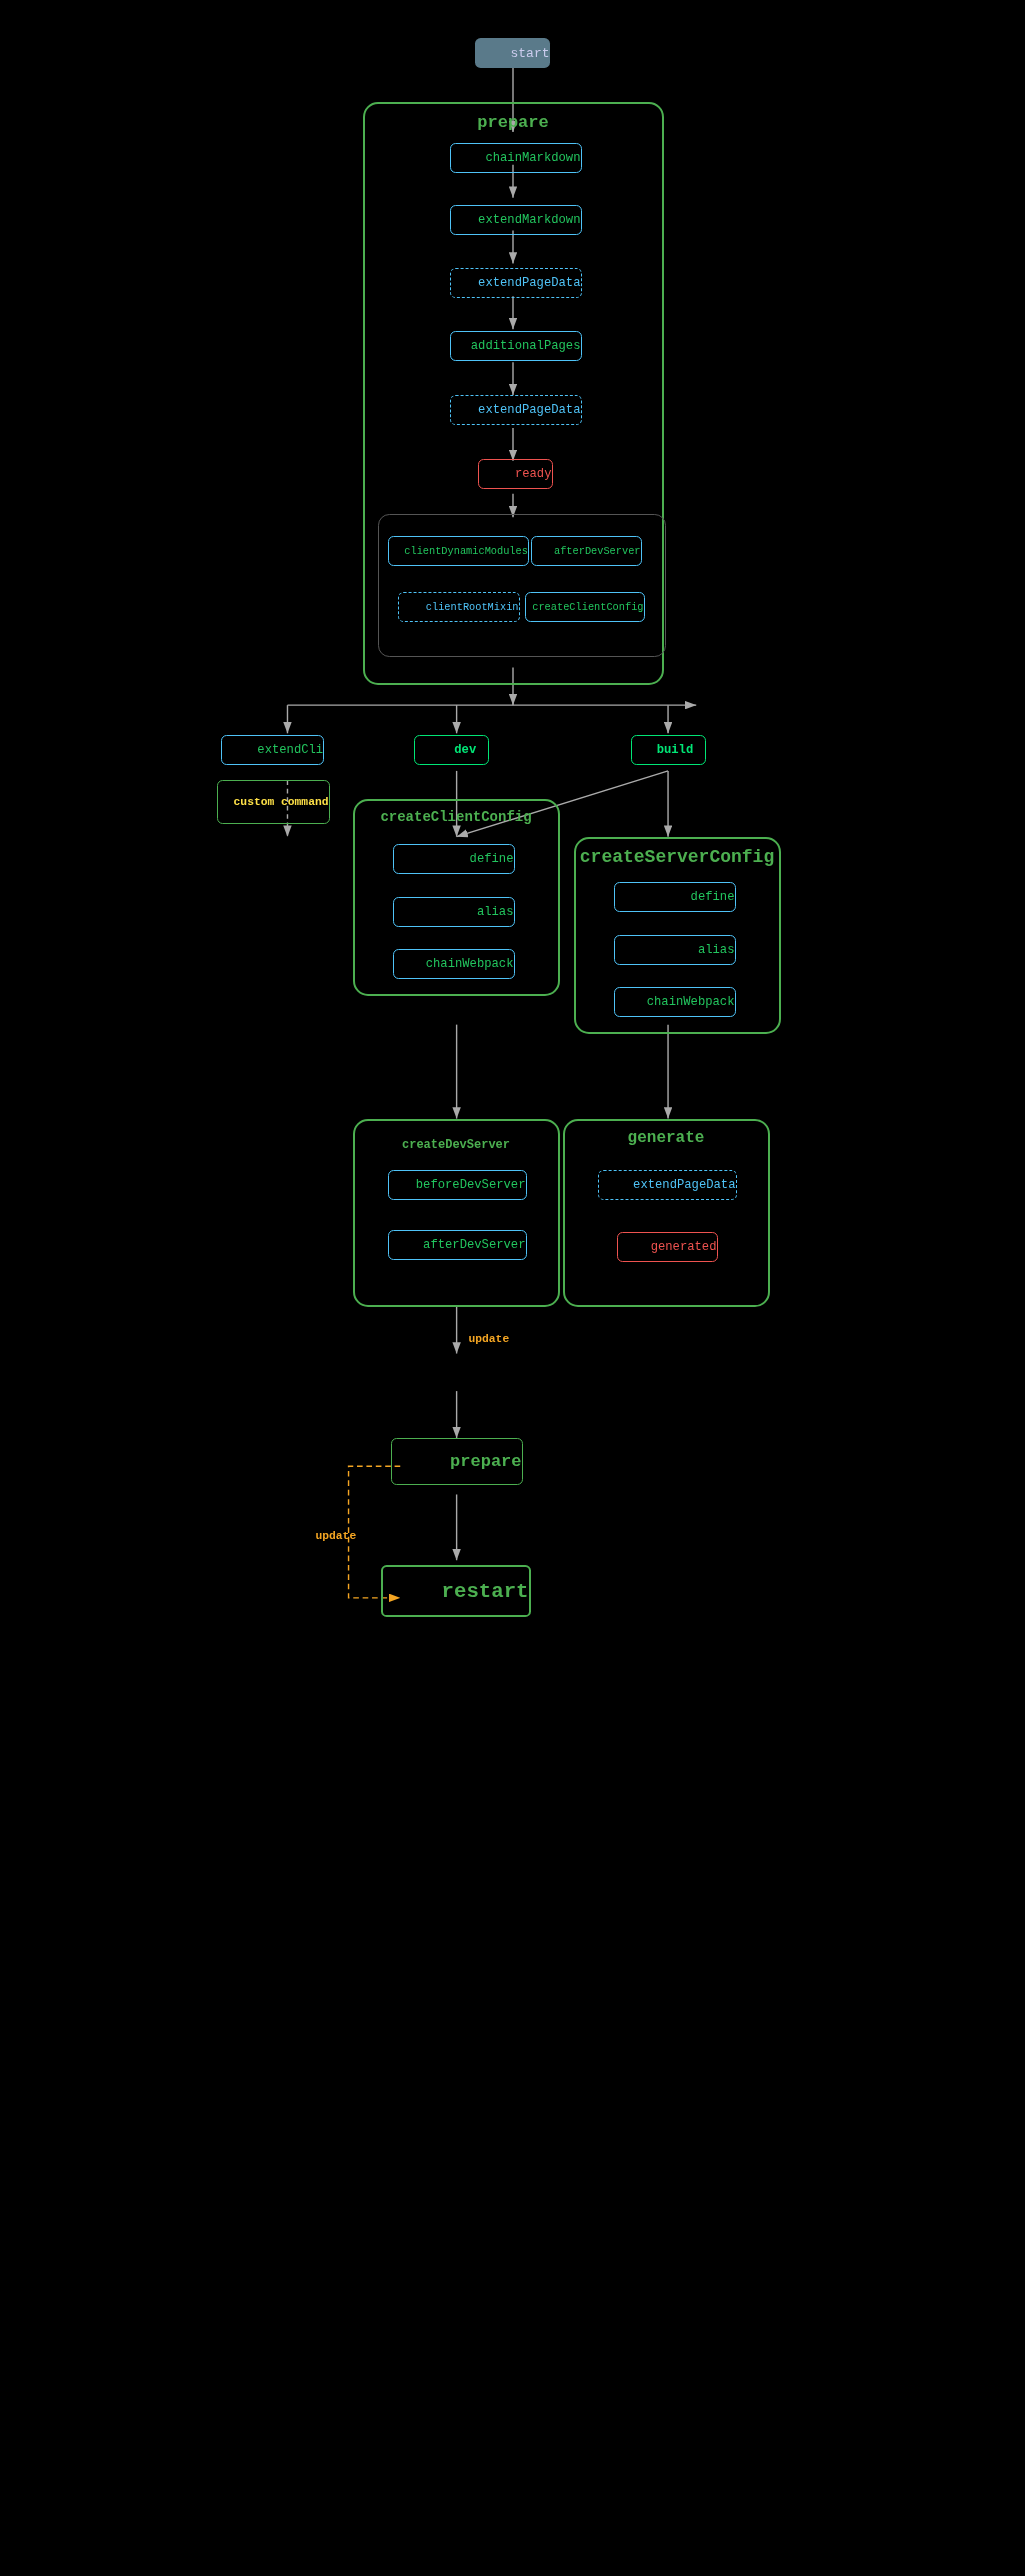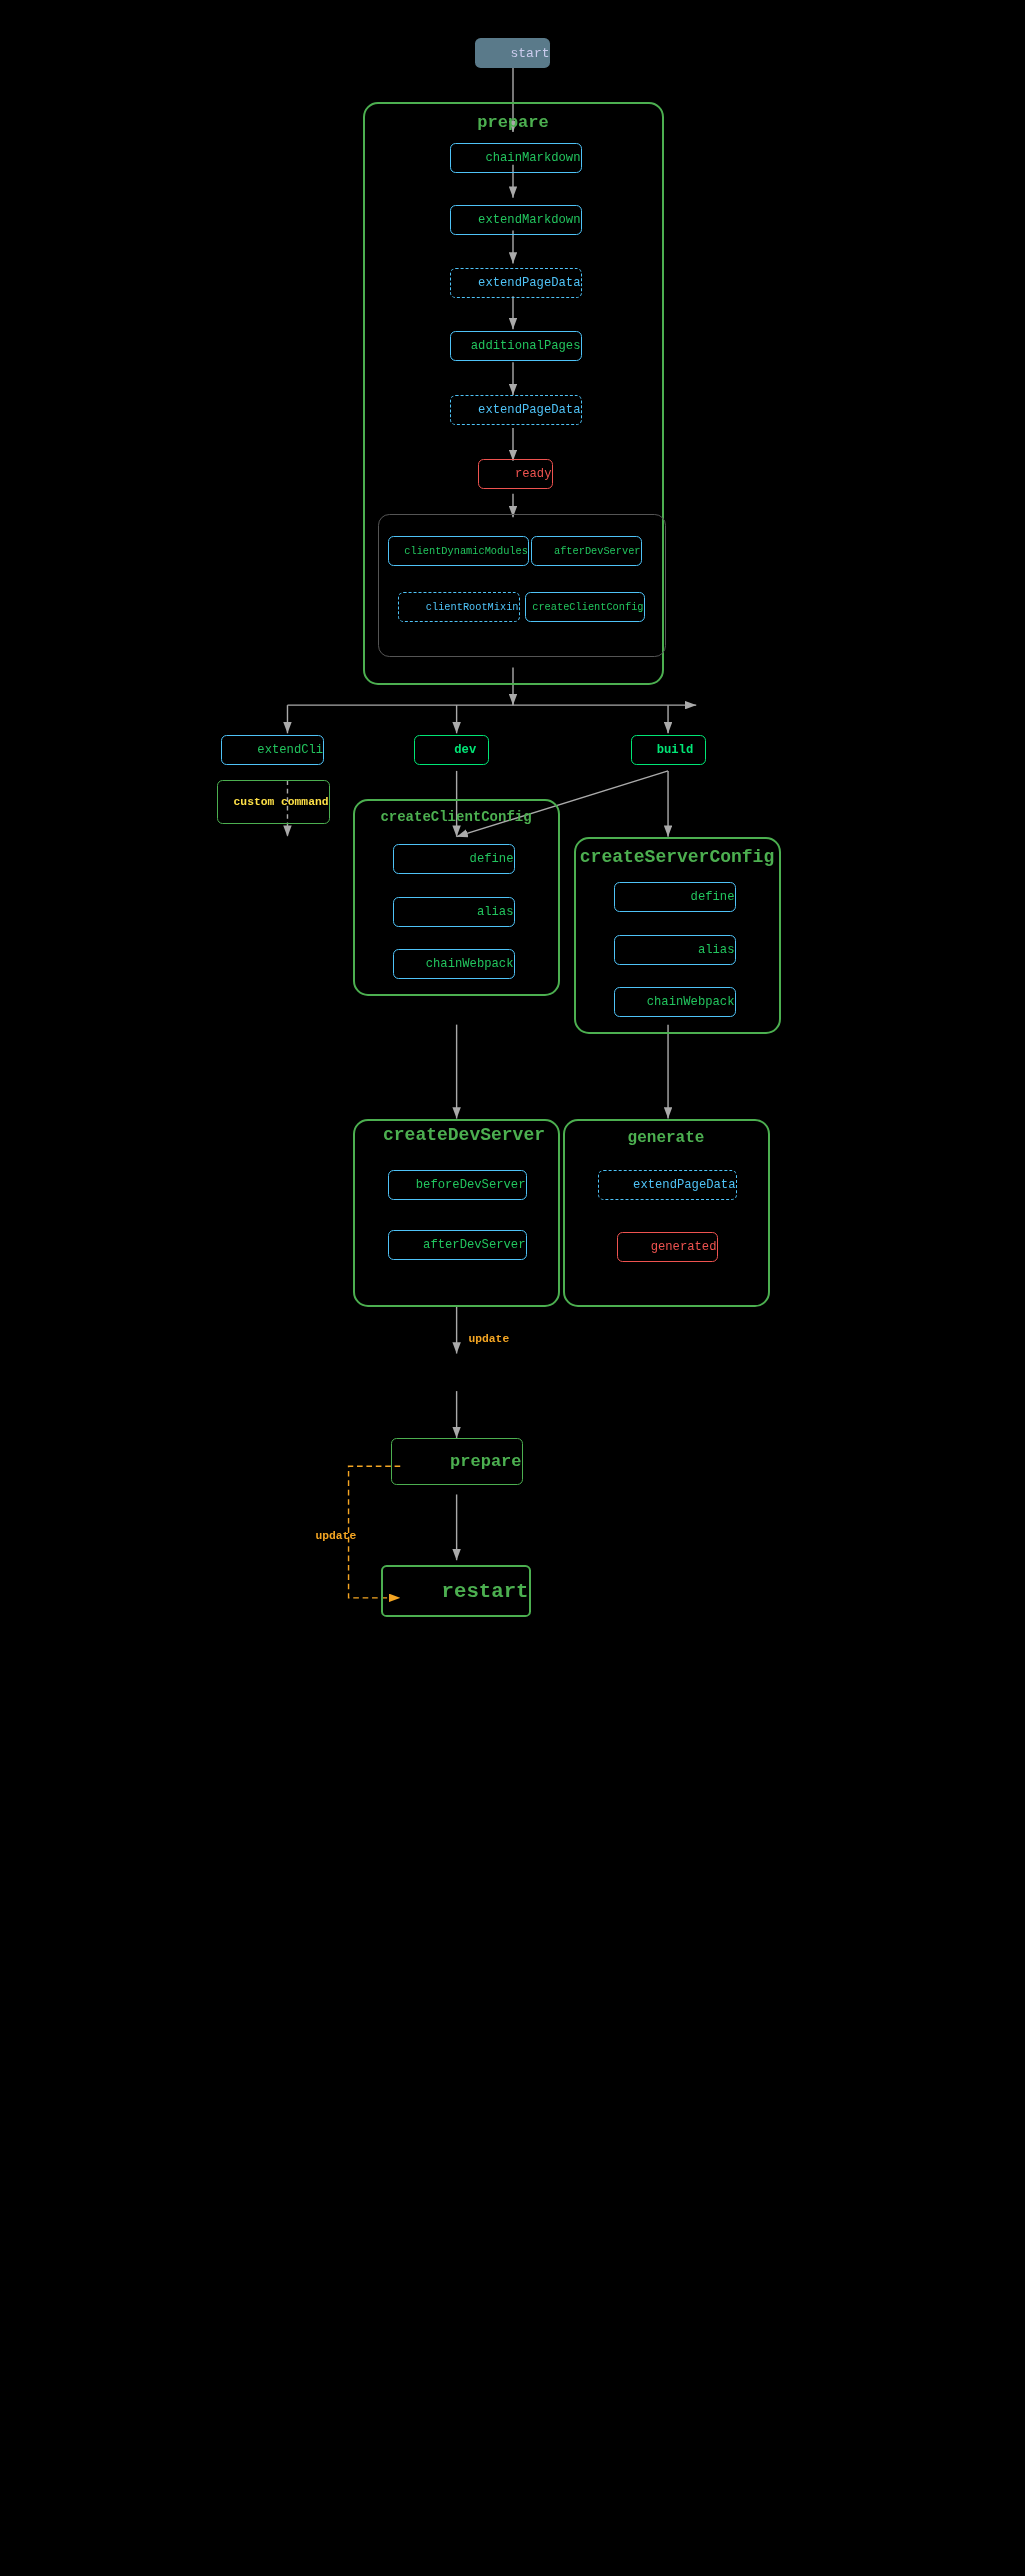--- a/index.html
+++ b/index.html
@@ -305,21 +305,21 @@
     </div>
     <div class="node node-blue" style="left:38px; top:96px; width:122px;">
       <span>alias</span>
     </div>
     <div class="node node-blue" style="left:38px; top:148px; width:122px;">
       <span>chainWebpack</span>
     </div>
   </div>
 
   <div class="container-box container-green" style="left:136px; top:1100px; width:207px; height:188px;">
-    <span class="container-label" style="top:4px; left:50%; transform:translateX(-50%); font-size:18px;margin-left:8px;">createDevServer</span>
+    <span class="container-label" style="top:17px; left:50%; transform:translateX(-50%); font-size:12px;">createDevServer</span>
     <div class="node node-blue" style="left:33px; top:49px; width:139px;">
       <span>beforeDevServer</span>
     </div>
     <div class="node node-blue" style="left:33px; top:109px; width:139px;">
       <span>afterDevServer</span>
     </div>
   </div>
 
   <div class="container-box container-green" style="left:346px; top:1100px; width:207px; height:188px;">
     <span class="container-label" style="top:7.5px; left:50%; transform:translateX(-50%); font-size:16px;">generate</span>

